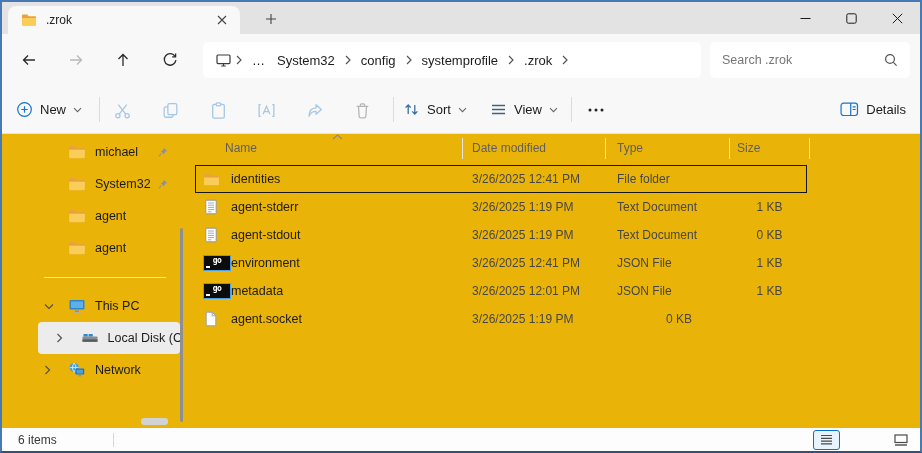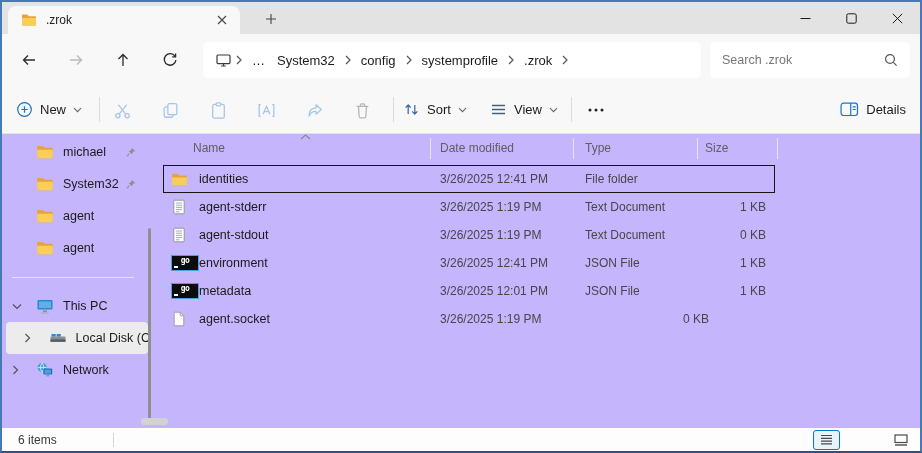--- a/index.html
+++ b/index.html
@@ -49,21 +49,21 @@
   .toolbar { position:relative; height:48px; background:#f8f8f8; border-bottom:1px solid #e4e4e4; flex:0 0 auto; }
   .tb-abs { position:absolute; top:0; height:47px; display:flex; align-items:center; }
   .tb-btn { display:flex; align-items:center; gap:7px; border:none; background:transparent; font-size:13px; color:#1b1b1b; font-family:inherit; }
   .tb-divider { position:absolute; top:11px; width:1px; height:25px; background:#dcdcdc; }
   .tb-icon { width:32px; height:32px; display:flex; align-items:center; justify-content:center; border:none; background:transparent; }
   .blue-dis { color:#a5c6e6; }
   .gray-dis { color:#b5b5b5; }
   .chev { color:#666; display:flex; }
 
   
-  .content { position:relative; flex:1; background:#c4b5fd; display:flex; overflow:hidden; }
+  .content { position:relative; flex:1; background:#eab308; display:flex; overflow:hidden;padding-left:32px; }
 
   .sidebar { position:relative; width:150px; flex:0 0 auto; padding-top:2px; }
   .side-item { position:relative; height:32px; margin:0 4px; border-radius:4px; display:flex; align-items:center; font-size:12.5px; color:#1b1b1b; }
   .side-item .ico { margin-left:30px; display:flex; }
   .side-item .lbl { margin-left:9px; white-space:nowrap; overflow:hidden; }
   .pin { position:absolute; right:11px; top:10px; display:flex; }
   .side-divider { height:1px; background:#e5e5e5; margin:13px 18px 12px 10px; }
   .tree-item .tw { width:12px; margin-left:6px; display:flex; color:#555; }
   .tree-item .ico { margin-left:12px; }
   .tree-item.indent .tw { margin-left:18px; }
@@ -81,21 +81,21 @@
   .rows { margin-top:3px; }
   .row {
     position:relative; width:612px; height:28px; margin-left:11px; padding-left:8px;
     display:grid; grid-template-columns:28px 241px 145px 124px 57px; align-items:center;
     font-size:12.5px;
   }
   .row.focused { outline:1px solid #161616; outline-offset:-1px; }
   .cell-ico { display:flex; align-items:center; }
   .cell-name { color:#1b1b1b; white-space:nowrap; }
   .cell-dim { color:#474747; font-size:12px; white-space:nowrap; }
-  .cell-size { text-align:right; }
+  .cell-size { text-align:center; }
 
   .go-badge { position:relative; width:32px; height:16px; background:#0c0c0c; border:1px solid #4aa0e4; display:inline-flex; align-items:flex-start; justify-content:center; }
   .go-badge .go-txt { color:#fff; font:bold 8px "DejaVu Sans Mono", monospace; line-height:10px; letter-spacing:-0.5px; }
   .go-badge .go-us { position:absolute; left:2px; bottom:2px; width:4px; height:2px; background:#fff; }
 
   
   .statusbar { height:23px; background:#fdfdfd; flex:0 0 auto; display:flex; align-items:center; padding:0 6px 0 16px;gap:44px; }
   .status-text { font-size:12px; color:#383838; }
   .status-div { width:1px; height:14px; background:#d6d6d6; margin-left:12px; }
   .status-spacer { flex:1; }

